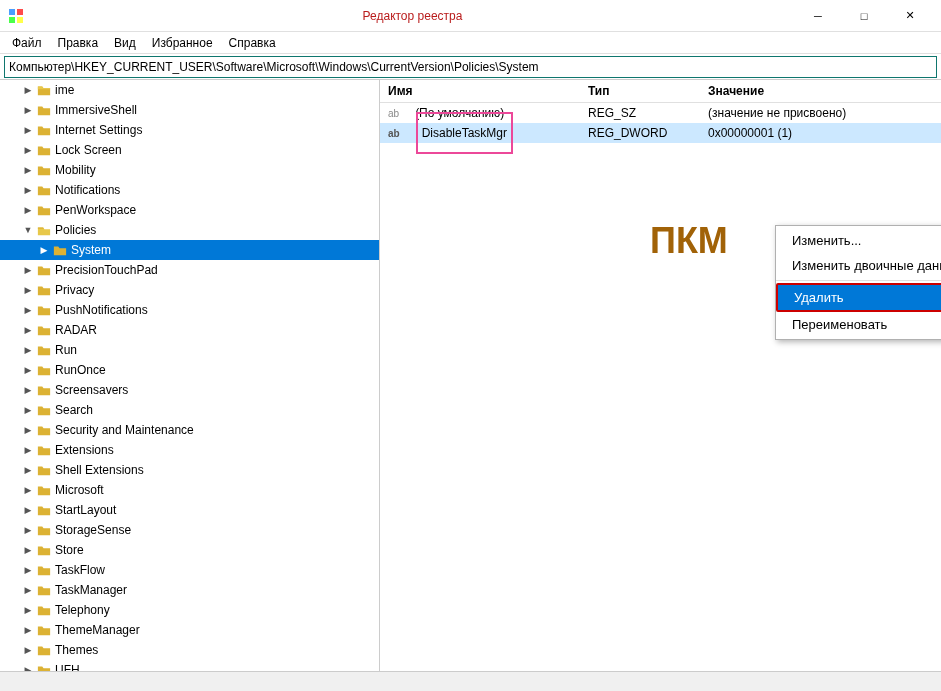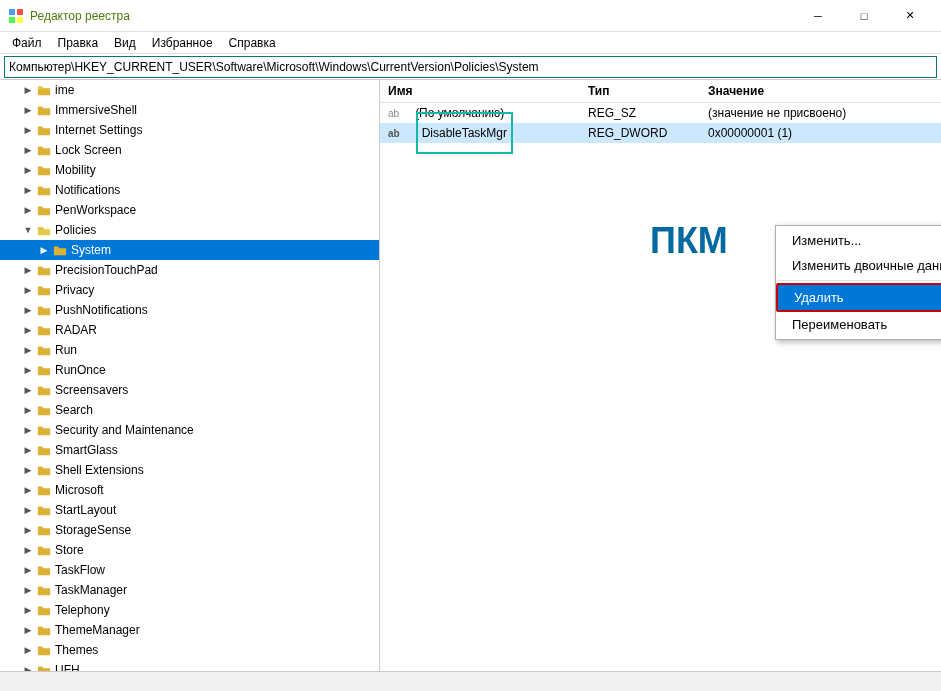--- a/index.html
+++ b/index.html
@@ -16,21 +16,22 @@
       user-select: none;
     }
     .title-bar-icon {
       width: 16px; height: 16px;
       margin-right: 6px;
       display: flex; align-items: center; justify-content: center;
     }
     .title-bar-title {
       flex: 1;
       font-size: 12px;
-      color: #4d7c0f;
+      color: #b91c1c;
+      text-align: center;
     }
     .title-bar-controls {
       display: flex;
       gap: 0;
     }
     .title-bar-btn {
       width: 46px; height: 32px;
       display: flex; align-items: center; justify-content: center;
       cursor: pointer;
       font-size: 11px;
@@ -181,21 +182,21 @@
       margin: 2px 0;
     }
 
     
     .pkm-label {
       position: absolute;
       top: 140px;
       left: 270px;
       font-size: 36px;
       font-weight: bold;
-      color: #0369a1;
+      color: #a16207;
       z-index: 50;
       pointer-events: none;
     }
 
     
     .delete-highlight {
       border: 2px solid #cc0000;
       border-radius: 2px;
     }
 
@@ -440,21 +441,21 @@
       <span>Security and Maintenance</span>
     </div>
 
     <div class="tree-item indent-1">
       <span class="expand-arrow">▶</span>
       <span class="folder-icon folder-yellow">
         <svg viewBox="0 0 16 16">
             <path d="M1 4h5l1.5 2H15v8H1z" fill="#dcb234"></path>
           </svg>
       </span>
-      <span>SmartGlass</span>
+      <span>Extensions</span>
     </div>
 
     <div class="tree-item indent-1">
       <span class="expand-arrow">▶</span>
       <span class="folder-icon folder-yellow">
         <svg viewBox="0 0 16 16">
             <path d="M1 4h5l1.5 2H15v8H1z" fill="#dcb234"></path>
           </svg>
       </span>
       <span>Shell Extensions</span>
@@ -575,21 +576,21 @@
         <span style="font-size:10px; color:#888;">ab</span>
         <span>(По умолчанию)</span>
       </div>
       <div class="cell cell-type">REG_SZ</div>
       <div class="cell cell-value">(значение не присвоено)</div>
     </div>
 
     <div class="content-row" style="background:#cce8ff; position:relative;">
       <div class="cell cell-name" style="position:relative;">
         <span style="font-size:10px; color:#555; font-weight:bold;">ab</span>
-        <span style="border: 2px solid #14b8a6; padding: 12px 4px; display:inline-block;">DisableTaskMgr</span>
+        <span style="border: 2px solid #ec4899; padding: 12px 4px; display:inline-block;">DisableTaskMgr</span>
       </div>
       <div class="cell cell-type">REG_DWORD</div>
       <div class="cell cell-value">0x00000001 (1)</div>
     </div>
 
     <div class="pkm-label">ПКМ</div>
 
     <div class="context-menu">
       <div class="context-menu-item">Изменить...</div>
       <div class="context-menu-item">Изменить двоичные данные...</div>

